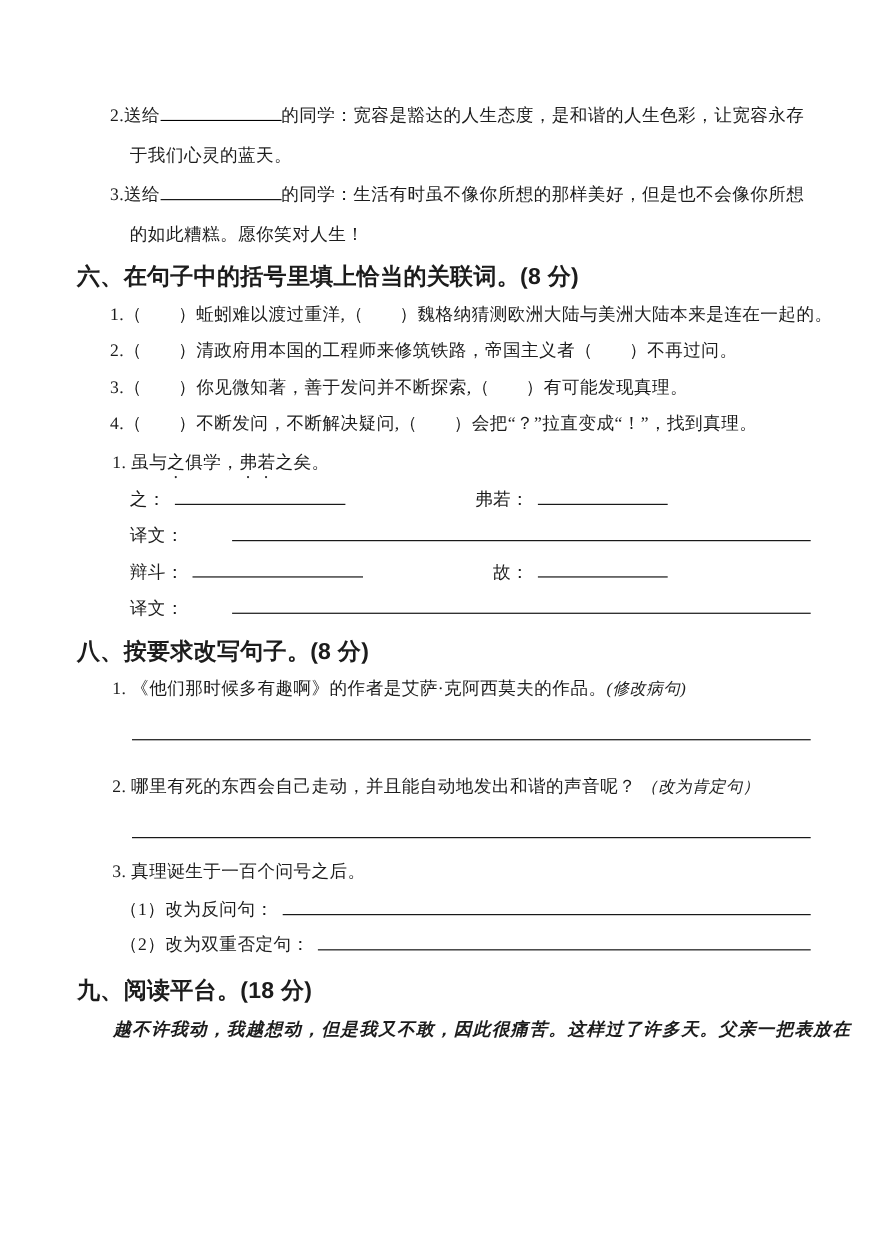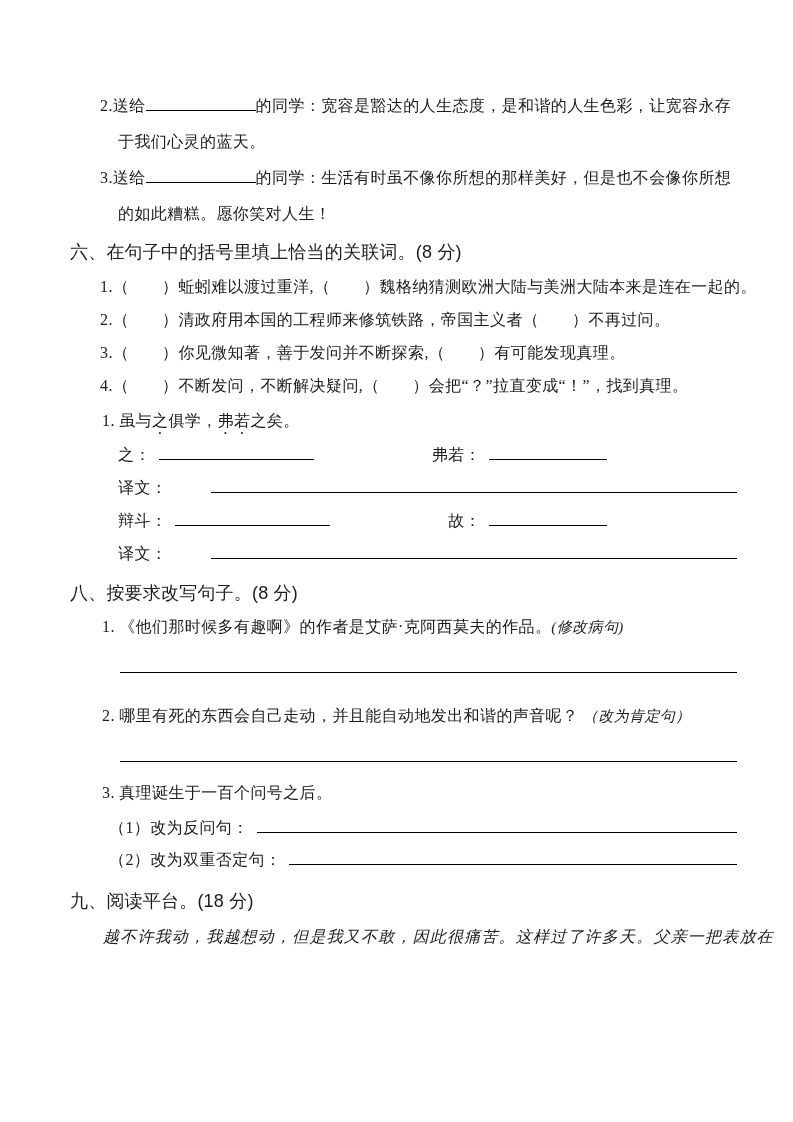--- a/index.html
+++ b/index.html
@@ -22,22 +22,22 @@
   .blank {
     display: inline-block;
     border-bottom: 1px solid #000;
     height: 15px;
     vertical-align: baseline;
   }
   .blank-gift { width: 110px; }
   
   .sec-title {
     font-family: "Liberation Sans", "DejaVu Sans", sans-serif;
-    font-weight: normal;
-    font-size: 18px;
+    font-weight: bold;
+    font-size: 21px;
     line-height: 30px;
     letter-spacing: 0.2px;
   }
   .h6 { margin-top: 5px; }
   .h7 { margin-top: 8px; }
   .h8 { margin-top: 8px; }
   .h9 { margin-top: 10px; }
   
   .s6-item { line-height: 33px; margin-left: 30px; }
   .s6-first { margin-top: 3px; }
@@ -72,20 +72,21 @@
     height: 0;
   }
   .sub-row { display: flex; align-items: baseline; line-height: 32px; margin-left: 39px; }
   .sub-row.first { margin-top: 4px; }
   
   .s9-sub { line-height: 30px; margin-left: 46px; margin-top: 6px; }
   .passage {
     line-height: 30px; margin-left: 33px; margin-top: 6px;
     font-style: italic;
     letter-spacing: 1.2px;
+    font-weight: bold;
   }
 </style>
 </head>
 <body>
 
 <div class="page">
 
   <div class="s5-line line"><span>2.送给</span><span class="blank blank-gift"></span><span>的同学：宽容是豁达的人生态度，是和谐的人生色彩，让宽容永存</span></div>
   <div class="s5-cont line">于我们心灵的蓝天。</div>
   <div class="s5-line line"><span>3.送给</span><span class="blank blank-gift"></span><span>的同学：生活有时虽不像你所想的那样美好，但是也不会像你所想</span></div>

